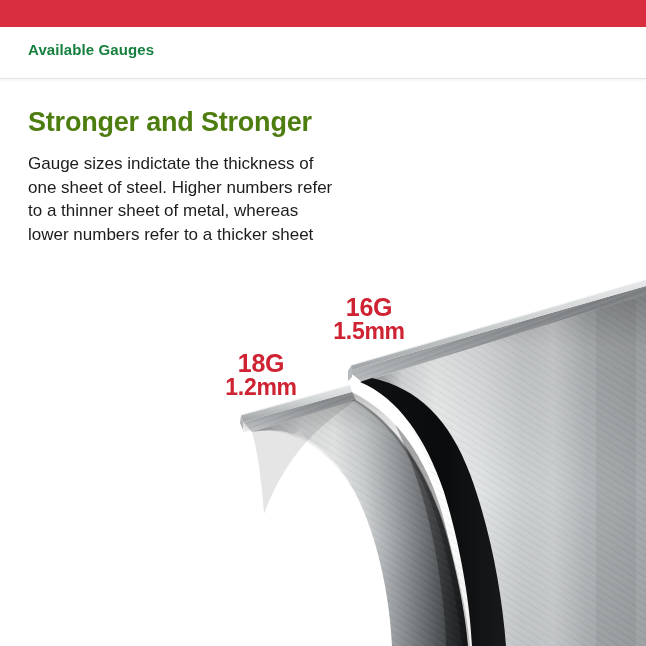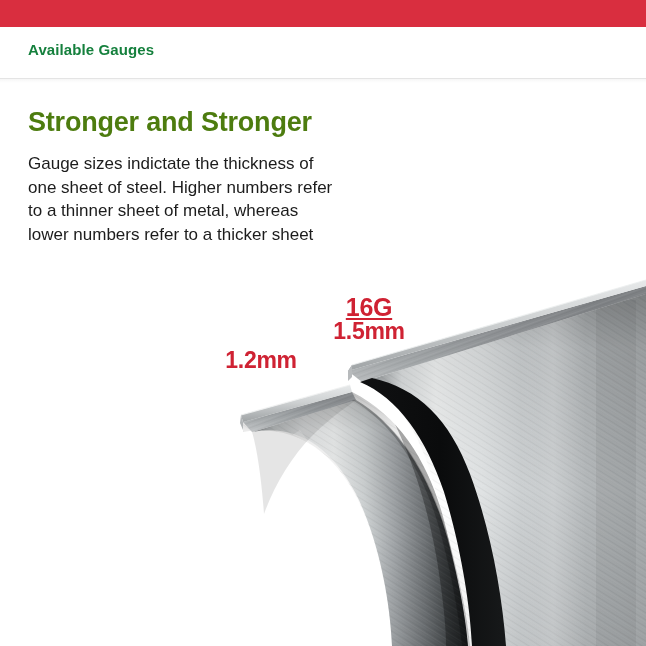--- a/index.html
+++ b/index.html
@@ -89,21 +89,20 @@
     color: #cf2233;
     z-index: 40;
     white-space: nowrap;
   }
   .label .gauge {
     display: block;
     font-size: 25px;
     font-weight: bold;
     line-height: 27px;
     letter-spacing: -0.3px;
-    text-decoration: underline;
   }
   .label .mm {
     display: block;
     font-size: 23px;
     font-weight: bold;
     line-height: 20px;
     letter-spacing: -0.3px;
   }
   .label-16g { left: 330px; top: 294px; width: 78px; }
   .label-18g { left: 222px; top: 350px; width: 78px; }
@@ -295,14 +294,15 @@
            L 462,646 C 458,610 450,566 438,524
            C 422,470 394,424 352,400 Z" fill="#000000" opacity="0.22"></path>
 </svg>
 
 <div class="label label-16g">
   <span class="gauge">16G</span>
   <span class="mm">1.5mm</span>
 </div>
 
 <div class="label label-18g">
+  <span class="gauge">18G</span>
   <span class="mm">1.2mm</span>
 </div>
 
 </body></html>

